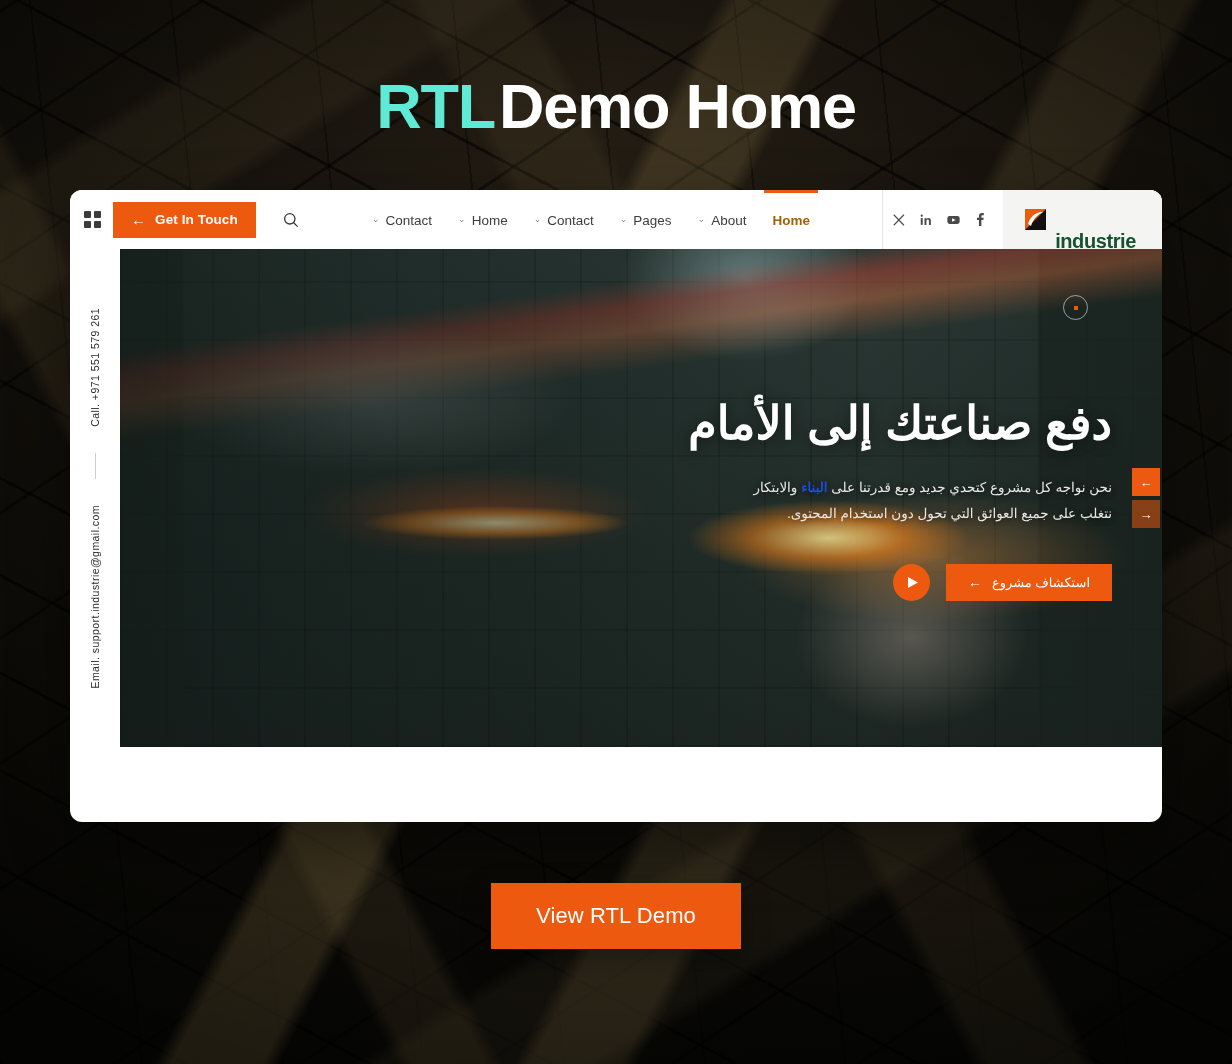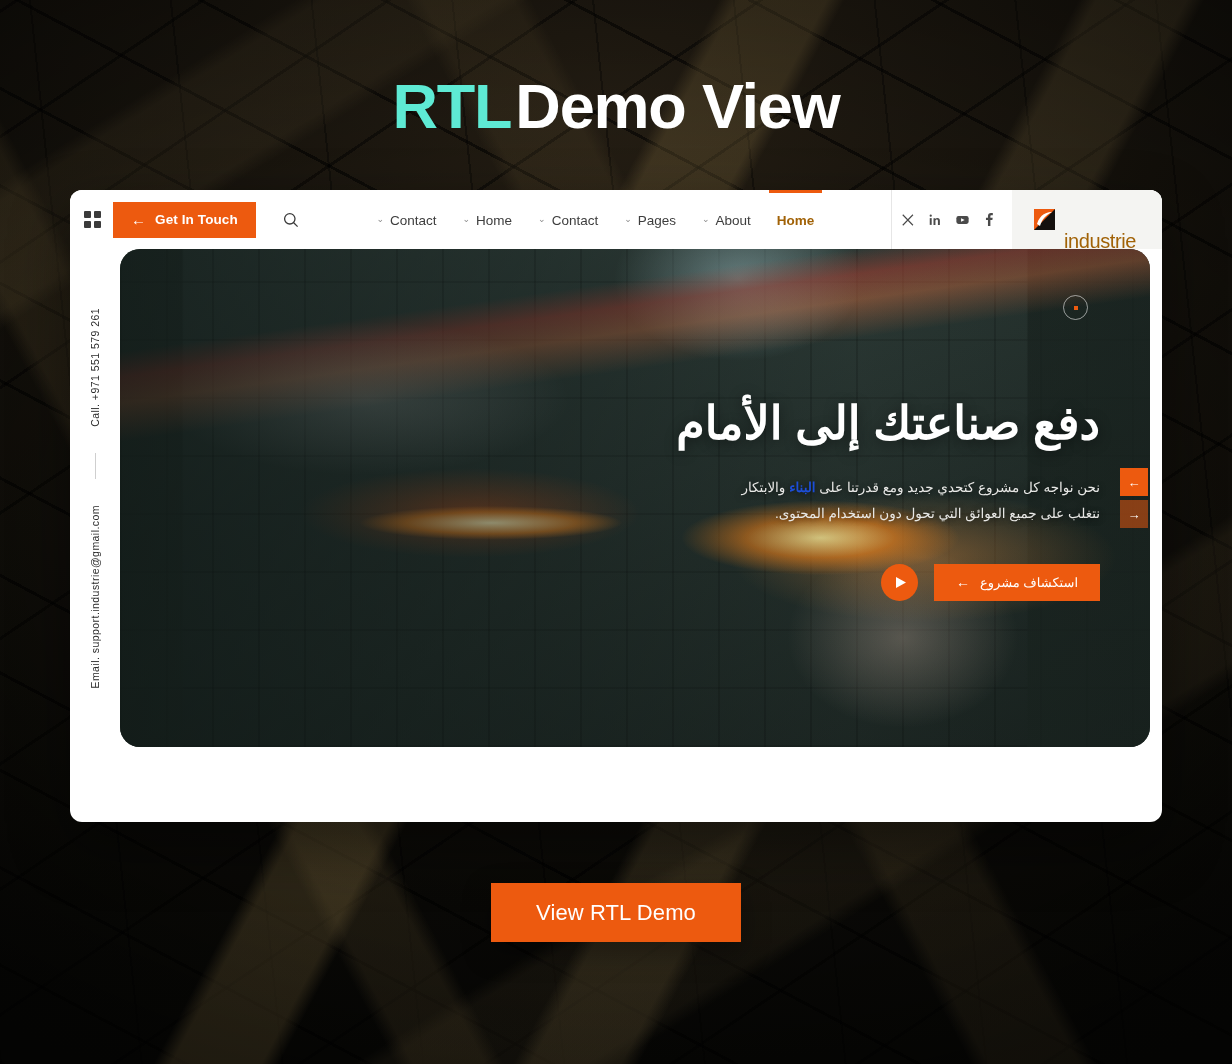--- a/index.html
+++ b/index.html
@@ -158,23 +158,23 @@
     padding: 0 26px 0 22px;
     cursor: pointer;
   }
   .brand-mark {
     position: relative;
     width: 21px; height: 21px;
     overflow: hidden;
   }
   .brand-name {
     font-size: 20px;
-    font-weight: 400;
+    font-weight: 700;
     letter-spacing: -.4px;
-    color: #a16207;
+    color: #14532d;
     margin-top: 44px;
   }
 
   
   .hero-wrap {
     position: relative;
     height: 498px;
     padding: 0 0 0 50px;
     background: #ffffff;
     display: flex;
@@ -196,23 +196,22 @@
     letter-spacing: .45px;
     color: #2b2b2b;
     white-space: nowrap;
     cursor: pointer;
   }
   .rail-div { width: 1px; height: 26px; background: #cfcfcf; }
 
   .hero {
     position: relative;
     flex: 1;
-    margin-right: 12px;
+    margin-right: 0;
     overflow: hidden;
-    border-radius: 20px;
   }
 
   
   .hero-photo {
     position: absolute; inset: 0;
     background:
       
       radial-gradient(18% 10% at 68% 58%, rgba(255,235,150,.95) 0%, rgba(255,140,30,.65) 40%, rgba(255,90,10,0) 75%),
       radial-gradient(26% 18% at 78% 62%, rgba(255,160,70,.45) 0%, rgba(255,120,30,0) 72%),
       
@@ -328,37 +327,37 @@
   .cta {
     position: absolute;
     left: 50%;
     top: 883px;
     transform: translateX(-50%);
     background: #ED5A0F;
     color: #fff;
     border: none;
     cursor: pointer;
     width: 250px;
-    height: 59px;
+    height: 66px;
     font-size: 22px;
     font-weight: 500;
     letter-spacing: .1px;
     display: flex; align-items: center; justify-content: center;
     box-shadow: 0 10px 28px rgba(0,0,0,.35);
   }
 </style>
 </head>
 <body>
 
 <div class="page">
   <div class="bg-photo"></div>
   <div class="bg-vignette"></div>
 
   <div class="headline">
-    <span class="hl-accent">RTL</span><span class="hl-rest">Demo View</span>
+    <span class="hl-accent">RTL</span><span class="hl-rest">Demo Home</span>
   </div>
 
   <div class="card">
 
     <div class="header">
       <div class="hdr-left">
         <span class="grid-icon">
           <i></i>
             <i></i>
             <i></i>

